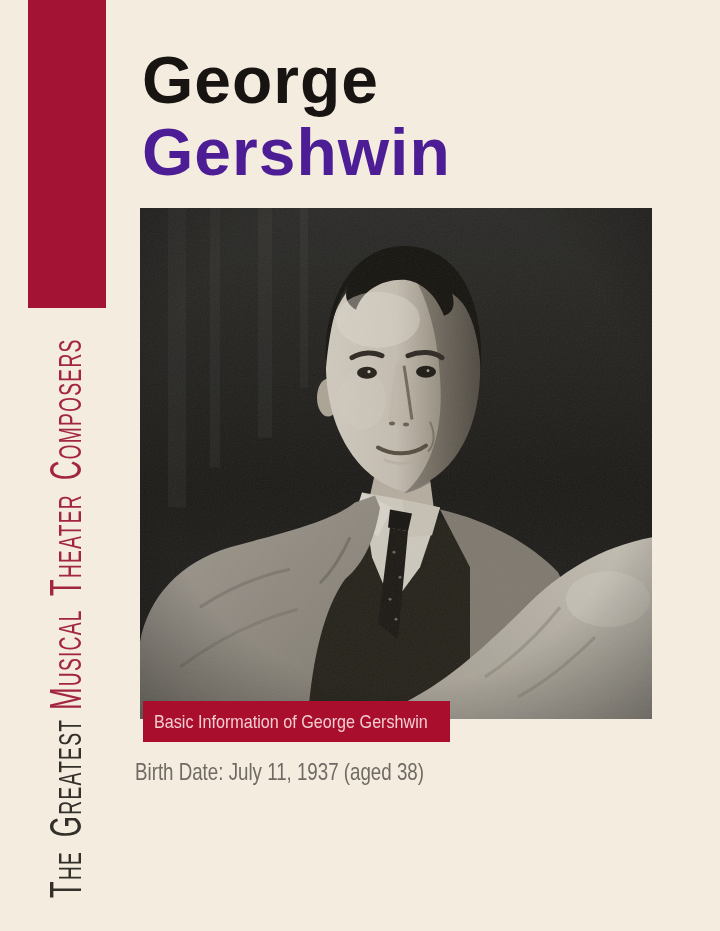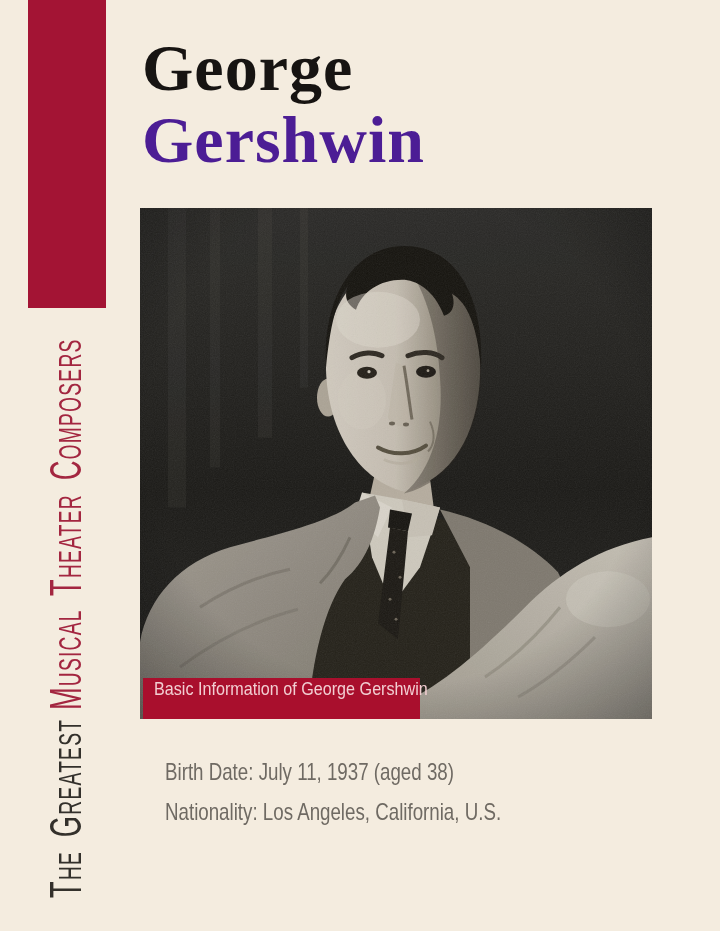--- a/index.html
+++ b/index.html
@@ -21,38 +21,38 @@
     white-space:nowrap;line-height:56px;
   }
   .vt-inner{
     display:inline-block;transform:scaleX(0.62);transform-origin:0 50%;
     font-size:44px;font-variant:small-caps;font-weight:400;
     letter-spacing:2px;word-spacing:8px;white-space:nowrap;
   }
   .vt-dark{color:#33302b;margin-right:14px;}
   .vt-red{color:#a32640;}
   
-  .title{position:absolute;left:142px;top:32px;font-family:Liberation Serif, serif;font-weight:700;}
+  .title{position:absolute;left:142px;top:44px;font-family:Liberation Sans, sans-serif;font-weight:700;}
   .title-line{font-size:66px;line-height:72px;letter-spacing:1px;}
   .title-first{color:#171412;}
   .title-last{color:#4c1d95;}
   
   .photo{position:absolute;left:140px;top:208px;width:512px;height:511px;background:#1d1c1a;overflow:hidden;}
   .photo svg{display:block;filter:blur(0.6px);}
   
   .banner{
-    position:absolute;left:143px;top:678px;width:277px;height:41px;
-    background:#a90f2d;z-index:5;display:flex;align-items:flex-start;
+    position:absolute;left:143px;top:701px;width:307px;height:41px;
+    background:#a90f2d;z-index:5;display:flex;align-items:center;
   }
   .banner-text{
     display:inline-block;transform:scaleX(0.85);transform-origin:0 50%;
     margin-left:11px;color:#f2ced2;font-size:19px;white-space:nowrap;
   }
   
-  .info{position:absolute;left:165px;top:752px;}
+  .info{position:absolute;left:135px;top:752px;text-align:center;}
   .info-line{height:40px;line-height:40px;white-space:nowrap;}
   .cond{
     display:inline-block;transform:scaleX(0.78);transform-origin:0 50%;
     font-size:24px;color:#6f6a63;white-space:nowrap;
   }
 </style>
 </head>
 <body>
 
 <div class="page">
@@ -171,18 +171,15 @@
   </div>
 
   <div class="banner">
     <span class="banner-text">Basic Information of George Gershwin</span>
   </div>
 
   <div class="info">
     <div class="info-line">
       <span class="cond">Birth Date: July 11, 1937 (aged 38)</span>
     </div>
-    <div class="info-line">
-      <span class="cond">Nationality: Los Angeles, California, U.S.</span>
-    </div>
   </div>
 
 </div>
 
 </body></html>

